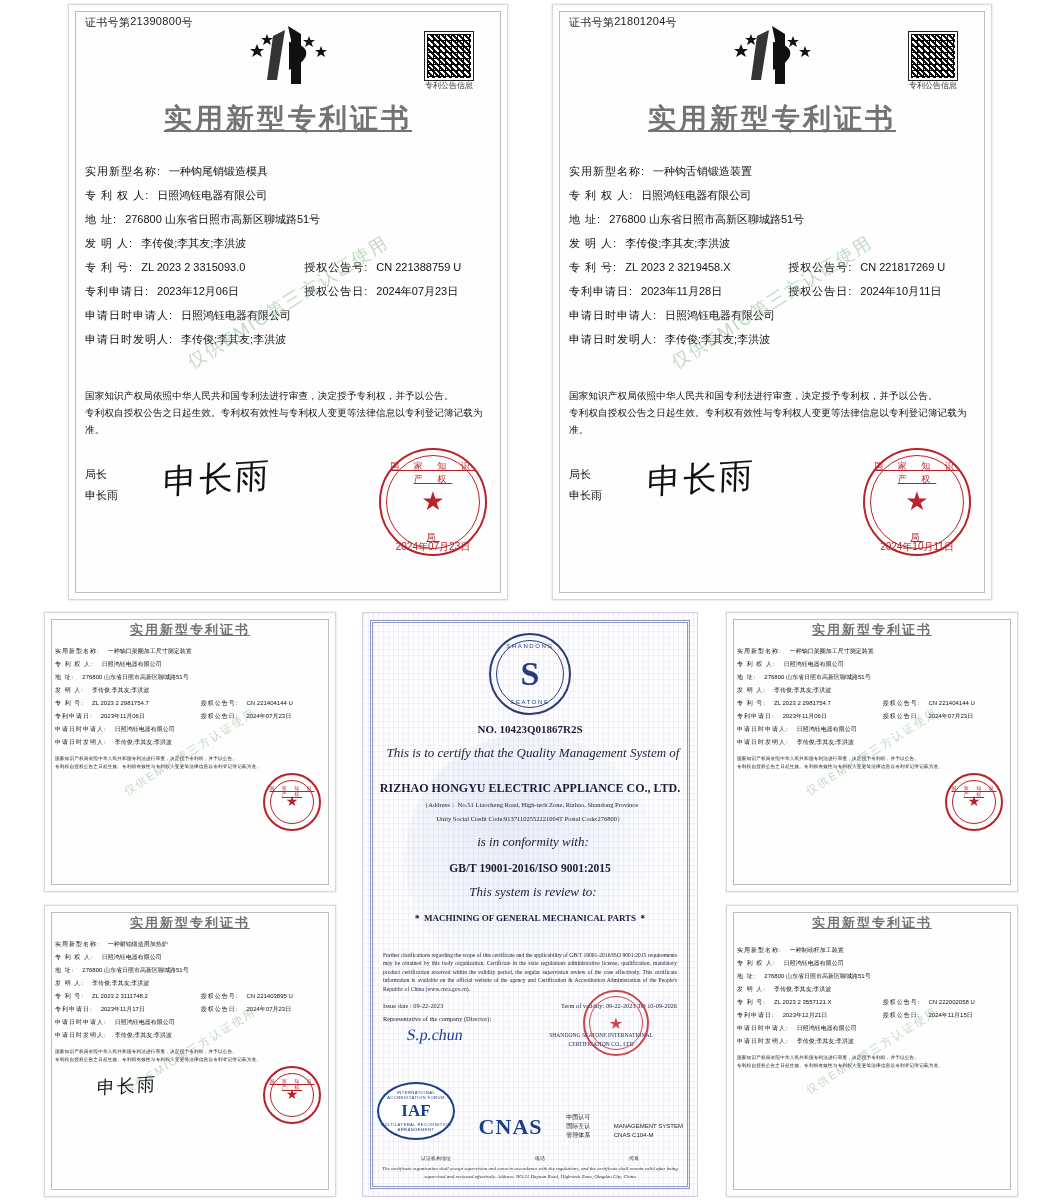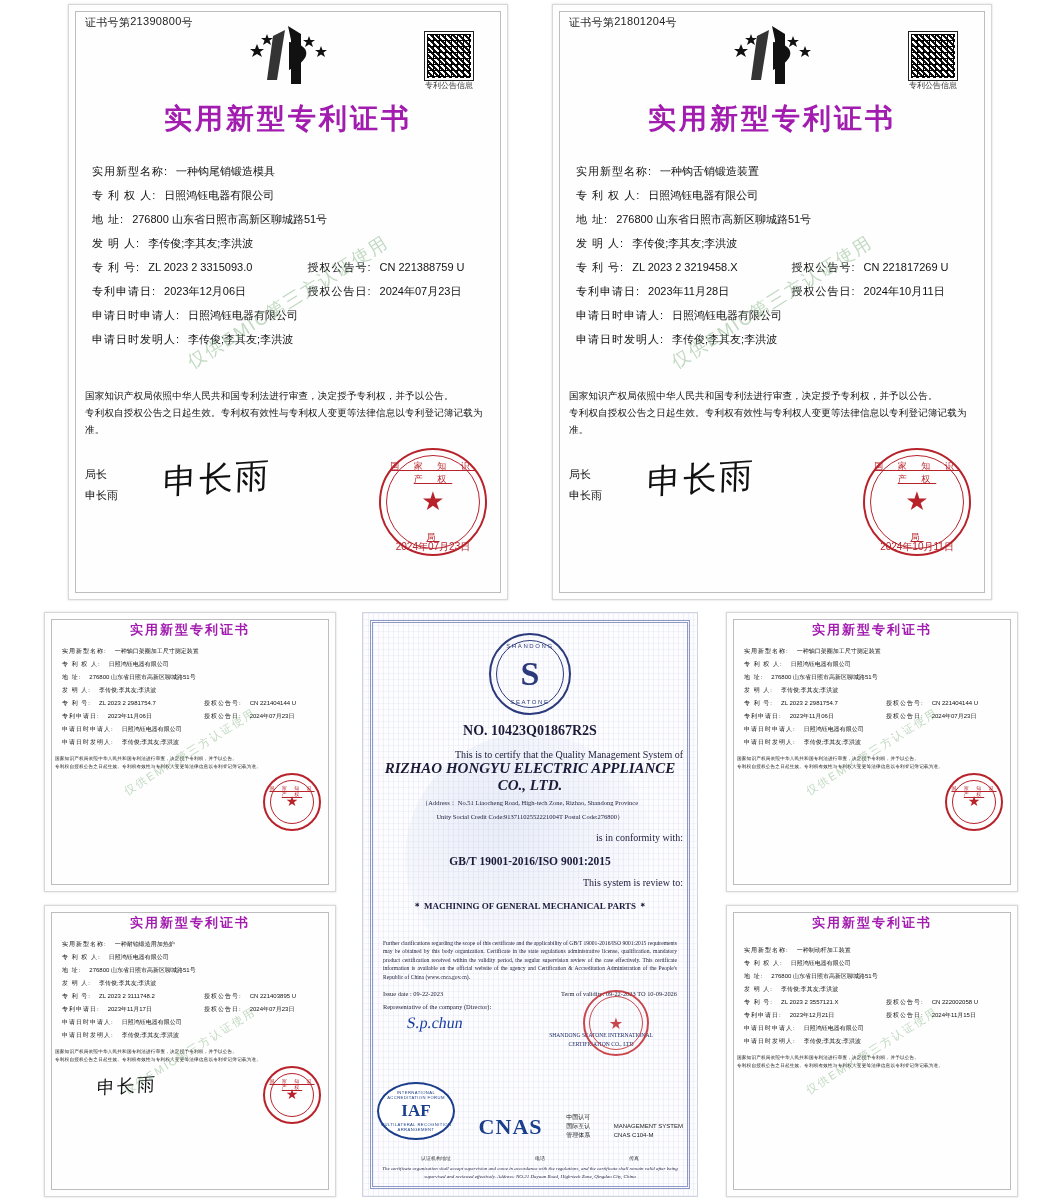--- a/index.html
+++ b/index.html
@@ -81,24 +81,25 @@
     color: #333;
     margin-top: 2px;
     line-height: 1.1;
   }
 
   .cert-title {
     text-align: center;
     font-family: "Liberation Serif", serif;
     font-weight: bold;
     letter-spacing: 3px;
-    color: #a21caf;
-  }
-
-  .field-list { margin-top: 10px; margin-left: 7px; }
+    color: #737373;
+    text-decoration: underline;
+  }
+
+  .field-list { margin-top: 10px; }
   .field-row {
     display: flex;
     align-items: baseline;
     margin-bottom: 9px;
     font-size: 11px;
     color: #111;
   }
   .field-label {
     flex: 0 0 auto;
     color: #111;
@@ -284,37 +285,37 @@
     font-family: "Liberation Serif", serif;
     font-weight: bold;
     font-size: 12.5px;
     letter-spacing: 0.4px;
     line-height: 1.5;
     margin-top: 8px;
     color: #14142e;
   }
   .iso-no {
     font-family: "Liberation Serif", serif;
-    font-size: 14px;
+    font-size: 11px;
     font-weight: bold;
     margin-top: 5px;
   }
   .iso-line {
     font-family: "Liberation Serif", serif;
-    font-size: 10px;
+    font-size: 13px;
     margin-top: 10px;
-    text-align: right;
+    text-align: center;
     padding-left: 6px;
+    font-style: italic;
   }
   .iso-company {
     font-family: "Liberation Serif", serif;
     font-weight: bold;
-    font-size: 15px;
-    margin-top: 0;
-    font-style: italic;
+    font-size: 12px;
+    margin-top: 20px;
   }
   .iso-addr {
     font-family: "Liberation Serif", serif;
     font-size: 6.5px;
     margin-top: 4px;
     line-height: 1.5;
   }
   .iso-standard {
     font-family: "Liberation Serif", serif;
     font-weight: bold;

